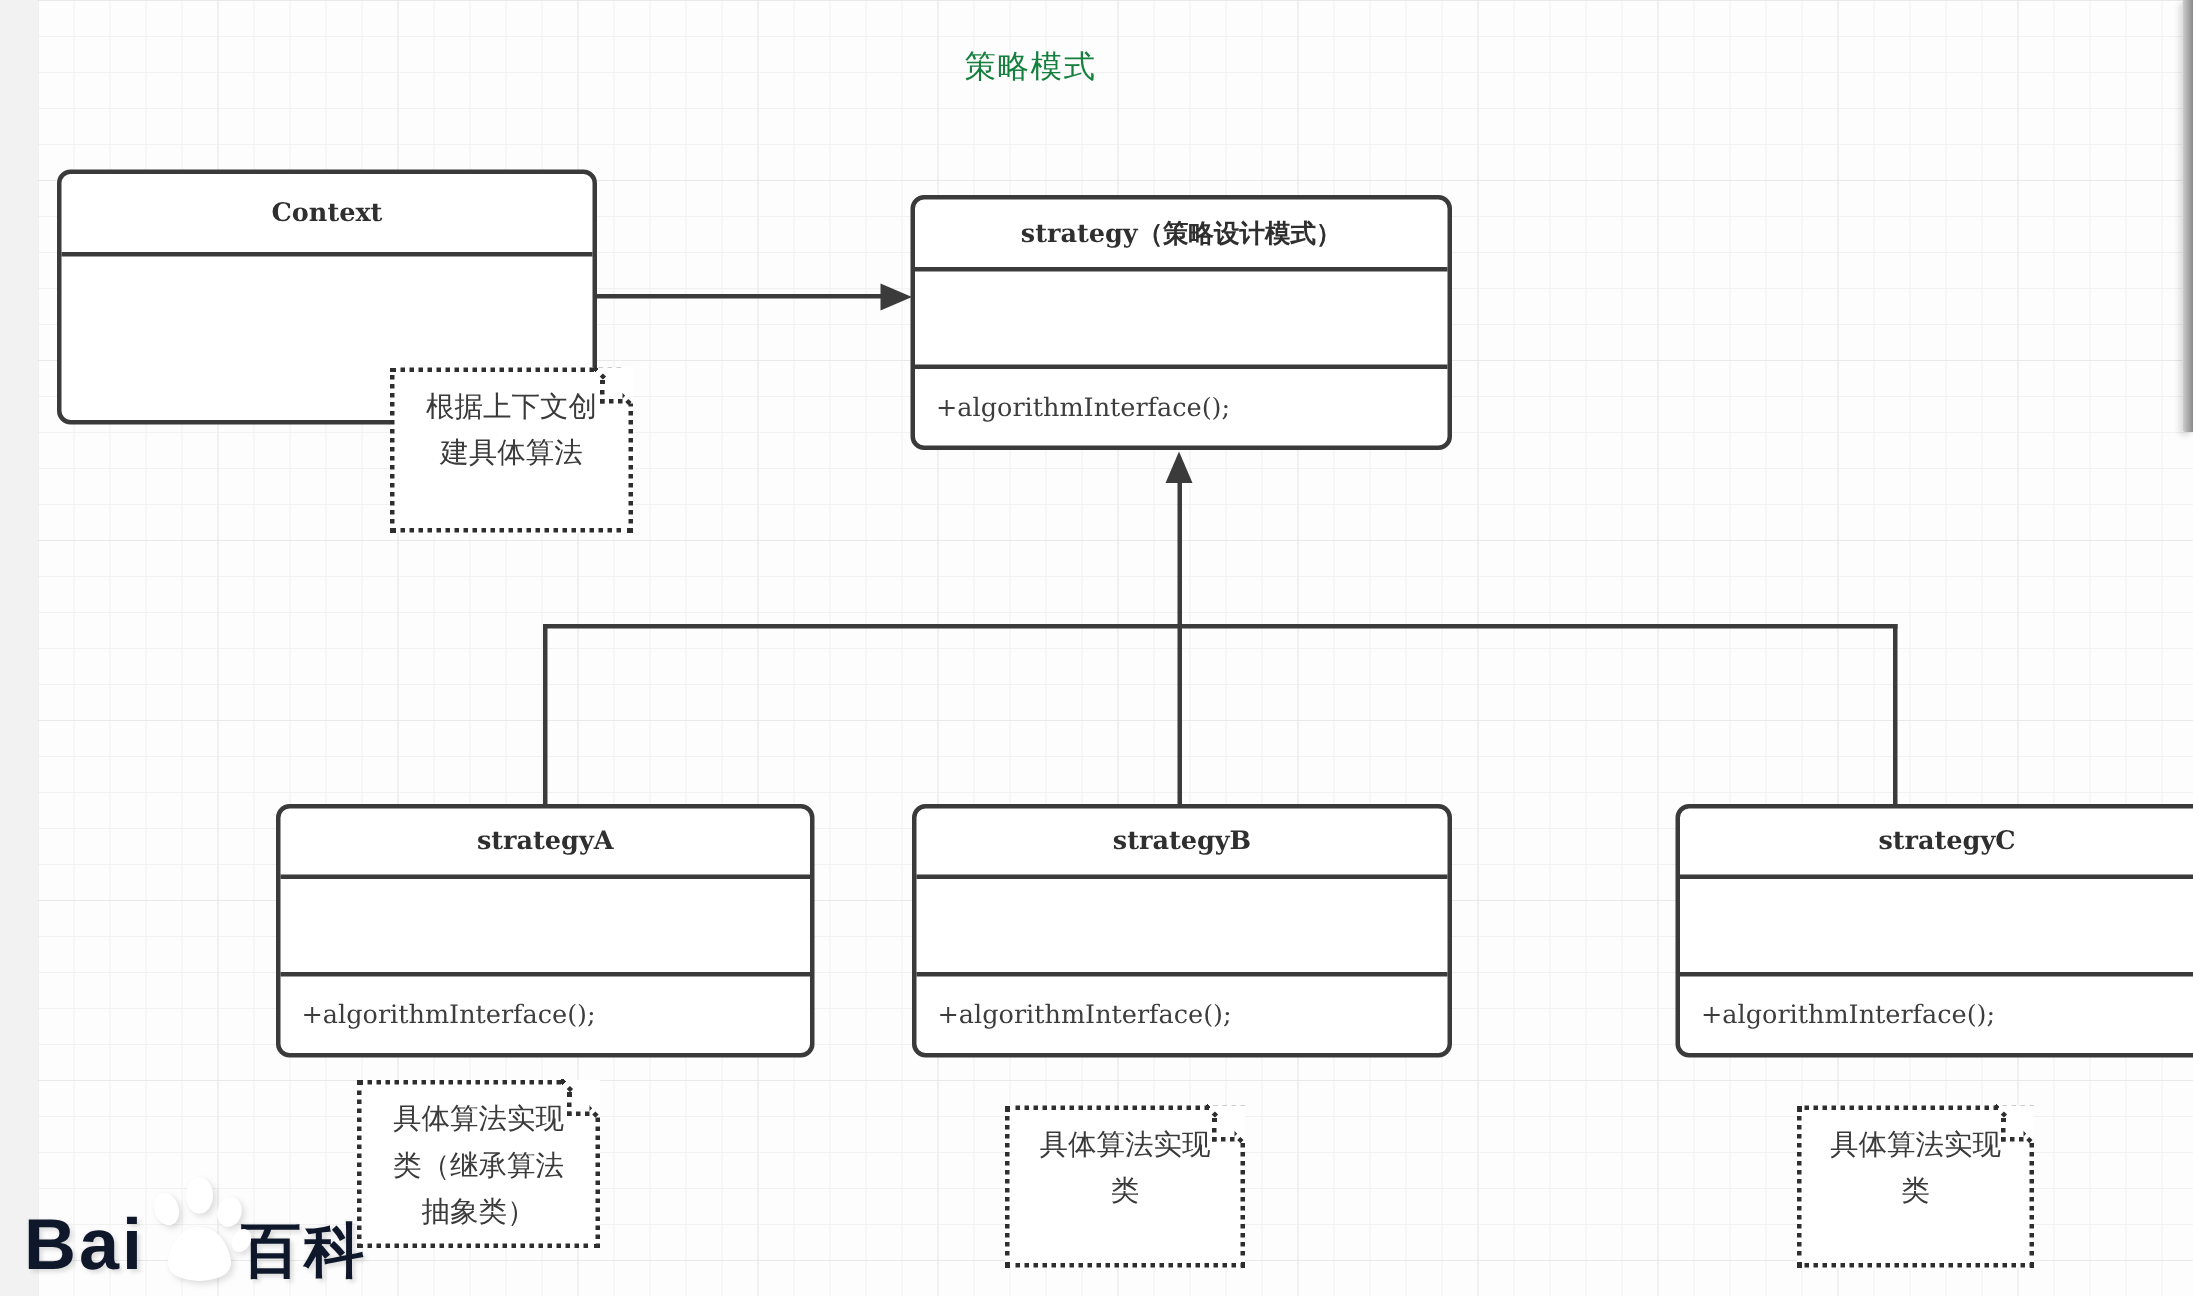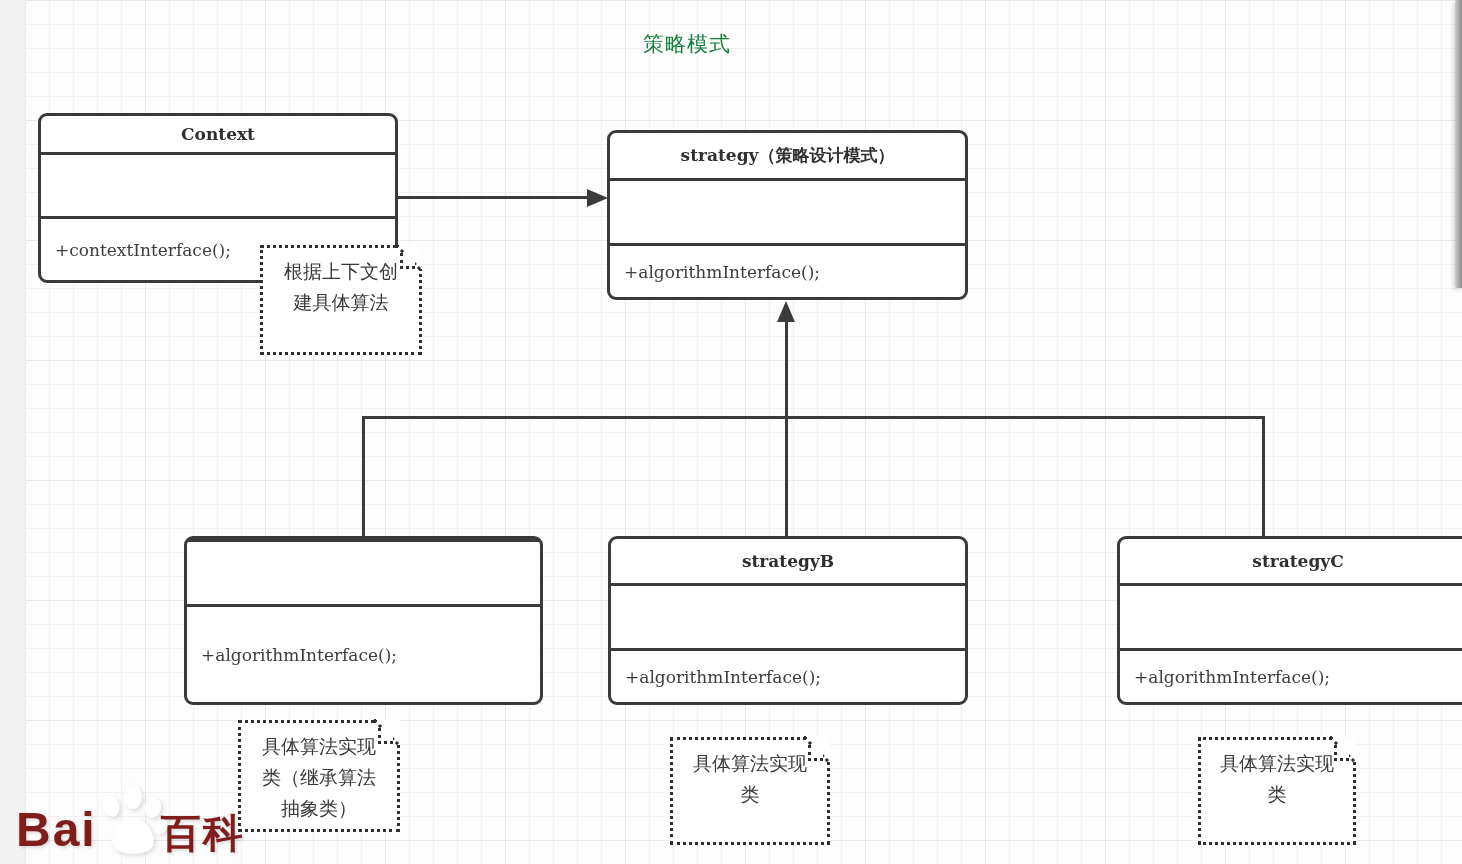--- a/index.html
+++ b/index.html
@@ -74,21 +74,21 @@
     content:"";position:absolute;left:-1px;top:-1px;width:34px;height:0;
     border-top:3px dotted #2e2e2e;transform:rotate(45deg);transform-origin:0 0;
   }
   .fold::after{
     content:"";position:absolute;left:2px;top:8px;width:12px;height:13px;
     border-left:3px dotted #2e2e2e;border-bottom:3px dotted #2e2e2e;background:#fff;
   }
   
   .watermark{
     position:absolute;left:16px;top:784px;display:flex;align-items:flex-end;
-    color:#7f1d1d;z-index:8;
+    color:#0f172a;z-index:8;
     text-shadow:2px 2px 3px rgba(0,0,0,0.13), -1px -1px 1px rgba(0,0,0,0.04);
     font-family:"Liberation Sans","DejaVu Sans",sans-serif;font-weight:bold;
   }
   .wm-bai{font-size:48px;line-height:64px;letter-spacing:2px;}
   .wm-paw{margin:0 -8px -4px -6px;filter:drop-shadow(2px 2px 2px rgba(0,0,0,0.13));}
   .wm-baike{font-size:40px;line-height:58px;letter-spacing:2px;}
 </style>
 </head>
 <body>
 
@@ -100,32 +100,32 @@
 <div class="hline" style="left:398px;top:196px;width:192px;"></div>
 <div class="arrow-right" style="left:587px;top:189px;"></div>
 
 <div class="vline" style="left:785px;top:320px;height:216px;"></div>
 <div class="arrow-up" style="left:777px;top:301px;"></div>
 <div class="hline" style="left:362px;top:416px;width:903px;"></div>
 <div class="vline" style="left:362px;top:416px;height:120px;"></div>
 <div class="vline" style="left:1262px;top:416px;height:120px;"></div>
 
 <div class="uml" style="left:38px;top:113px;width:360px;height:170px;">
-  <div class="uml-h" style="height:36px;">Context</div>
+  <div class="uml-h" style="height:52px;">Context</div>
   <div class="uml-m" style="height:64px;"></div>
-  <div class="uml-f" style="flex:1;">+contextInterface();</div>
 </div>
 
 <div class="uml" style="left:607px;top:130px;width:361px;height:170px;">
   <div class="uml-h" style="height:45px;">strategy（策略设计模式）</div>
   <div class="uml-m" style="height:65px;"></div>
   <div class="uml-f" style="flex:1;">+algorithmInterface();</div>
 </div>
 
 <div class="uml" style="left:184px;top:536px;width:359px;height:169px;">
+  <div class="uml-h" style="height:44px;">strategyA</div>
   <div class="uml-m" style="height:65px;"></div>
   <div class="uml-f" style="flex:1;">+algorithmInterface();</div>
 </div>
 
 <div class="uml" style="left:608px;top:536px;width:360px;height:169px;">
   <div class="uml-h" style="height:44px;">strategyB</div>
   <div class="uml-m" style="height:65px;"></div>
   <div class="uml-f" style="flex:1;">+algorithmInterface();</div>
 </div>
 

